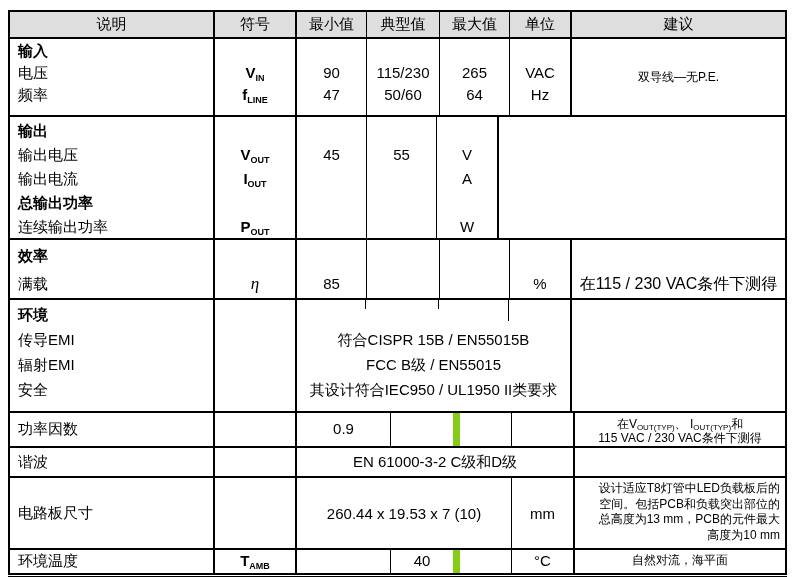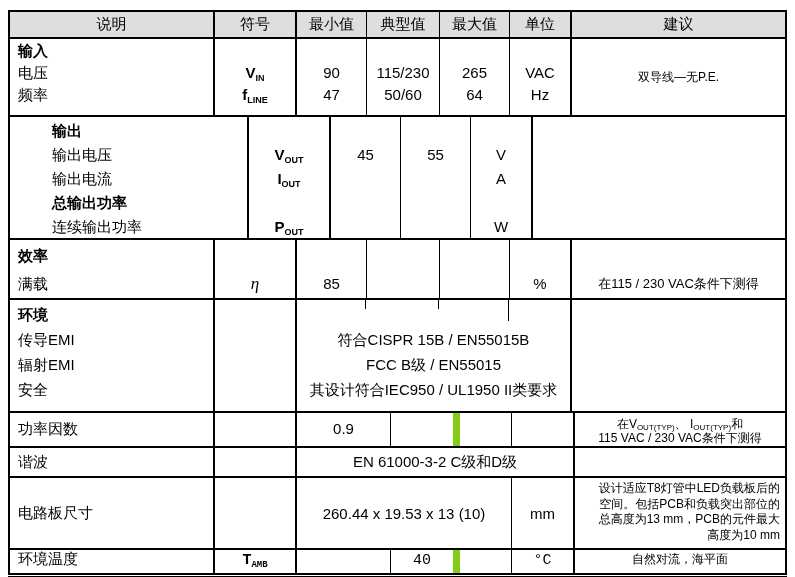--- a/index.html
+++ b/index.html
@@ -5,21 +5,21 @@
   html,body{margin:0;padding:0;}
   .page{position:relative;width:795px;height:577px;background:#ffffff;color:#000;
         font-family:"Liberation Sans","DejaVu Sans",sans-serif;font-size:15px;}
   .tbl{position:absolute;left:8px;top:10px;width:779px;height:565px;
        border:2px solid #000;box-sizing:border-box;background:#fff;}
   .bottom-rule{position:absolute;left:8px;top:576px;width:779px;height:1px;background:#000;}
 
   .sec{display:flex;box-sizing:border-box;border-bottom:2px solid #000;}
   .sec-header{height:27px;background:#dedede;}
   .sec-input{height:78px;}
-  .sec-output{height:123px;padding-left:34px;}
+  .sec-output{height:123px;}
   .sec-eff{height:60px;}
   .sec-env{height:113px;}
   .sec-pf{height:35px;}
   .sec-harm{height:30px;}
   .sec-pcb{height:72px;}
   .sec-amb{height:23px;border-bottom:none;}
 
   .c{box-sizing:border-box;height:100%;overflow:hidden;}
   .ca1{width:205px;border-right:2px solid #000;}
   .ca2{width:82px;border-right:2px solid #000;}
@@ -45,29 +45,29 @@
   .sec-input .ln{height:22px;line-height:22px;}
   .sec-output .c{padding-top:2px;}
   .sec-output .ln{height:24px;line-height:24px;}
   .sec-eff .c{padding-top:2px;}
   .sec-eff .ln{height:28px;line-height:28px;}
   .sec-env .c{padding-top:2px;}
   .sec-env .ln{height:25px;line-height:25px;}
 
   .sec-pf .c{line-height:32px;}
   .sec-harm .c{line-height:27px;}
-  .sec-amb .c{line-height:21px;font-family:Liberation Mono, monospace;}
+  .sec-amb .c{line-height:21px;}
 
   .sym{font-weight:bold;}
   .ss{font-weight:bold;font-size:9px;position:relative;top:3px;}
   .eta{font-family:"Liberation Serif","DejaVu Serif",serif;font-style:italic;
        font-weight:normal;font-size:17px;}
 
   .adv12{font-size:12px;text-align:center;}
-  .sec-eff .advtxt{font-size:13px;}
+  .sec-eff .advtxt{font-size:16px;}
   .sec-pf .adv{line-height:14px;padding-top:4px;}
   .advln{height:14px;line-height:14px;font-size:12px;text-align:center;}
   .ss2{font-size:8px;position:relative;top:2px;}
   .sec-pcb .vflex{display:flex;align-items:center;justify-content:center;}
   .sec-pcb .lflex{display:flex;align-items:center;text-align:center;}
   .sec-pcb .adv{padding:3px 5px 0 5px;font-size:12px;line-height:15.5px;text-align:right;}
   .sec-amb .adv12{line-height:21px;}
 
   .stub{position:absolute;top:0;width:1px;background:#000;}
   .stub-a{left:68px;height:9px;}
@@ -237,21 +237,21 @@
       <div class="c cmergedB ctr"><span>EN 61000-3-2 C级和D级</span></div>
       <div class="c ca7"></div>
     </div>
 
     <div class="sec sec-pcb">
       <div class="c ca1 lbl lflex">
           <span>电路板尺寸</span>
         </div>
       <div class="c ca2"></div>
       <div class="c cpcbval vflex">
-          <span>260.44 x 19.53 x 13 (10)</span>
+          <span>260.44 x 19.53 x 7 (10)</span>
         </div>
       <div class="c cb6 vflex">
           <span>mm</span>
         </div>
       <div class="c ca7 adv">
         <div>设计适应T8灯管中LED负载板后的</div>
         <div>空间。包括PCB和负载突出部位的</div>
         <div>总高度为13 mm，PCB的元件最大</div>
         <div>高度为10 mm</div>
       </div>

